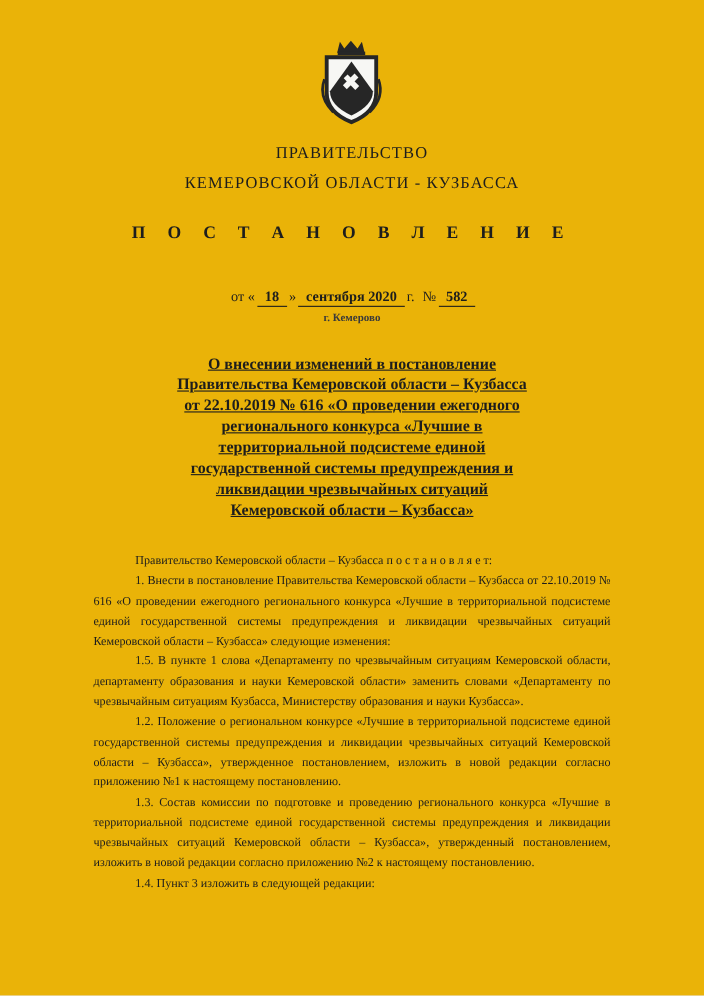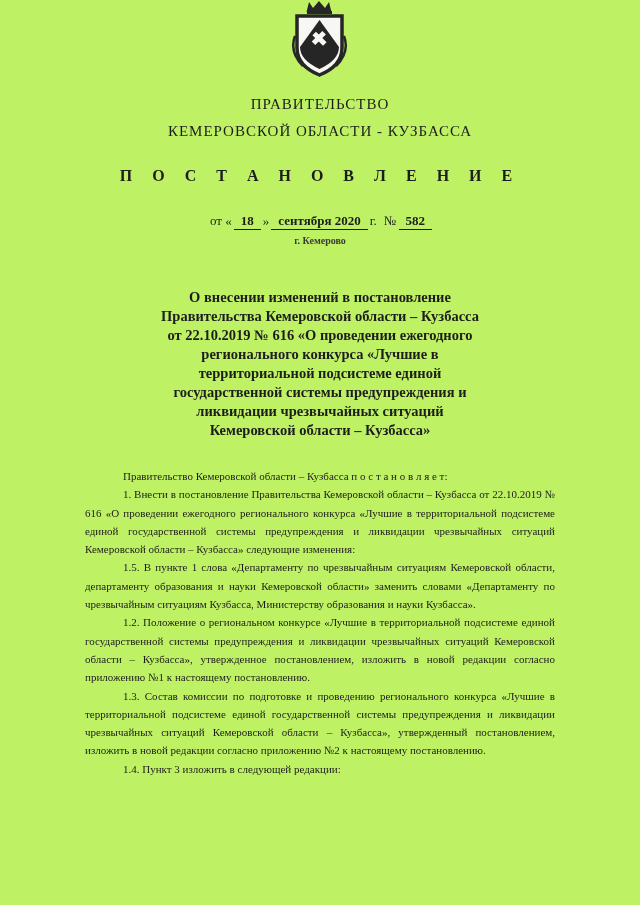--- a/index.html
+++ b/index.html
@@ -5,22 +5,23 @@
   html, body {
     margin: 0;
     padding: 0;
     background: #e8e8e8;
   }
   .page {
     position: relative;
     width: 640px;
     height: 905px;
     margin: 0 auto;
-    background: #bef264;
+    background: #eab308;
     box-sizing: border-box;
+    padding-top: 36px;
     font-family: "Liberation Serif", "DejaVu Serif", serif;
     color: #1d1d1d;
     text-align: center;
     overflow: hidden;
   }
   .emblem {
     height: 84px;
     display: flex;
     justify-content: center;
     align-items: flex-start;
@@ -35,46 +36,47 @@
     margin-top: 10px;
     text-align: center;
   }
   .doc-type {
     margin-top: 27px;
     font-size: 16px;
     font-weight: bold;
     letter-spacing: 8px;
   }
   .date-line {
-    margin-top: 28px;
+    margin-top: 41px;
     font-size: 13px;
     white-space: nowrap;
   }
   .date-line .u {
     display: inline-block;
     border-bottom: 1px solid #1d1d1d;
     padding: 0 7px;
     font-weight: bold;
   }
   .date-line .plain {
     padding: 0 2px;
   }
   .city {
     margin-top: 5px;
     font-size: 10px;
     color: #3a3a3a;
     font-weight: bold;
   }
   .doc-title {
-    margin: 42px auto 0;
+    margin: 27px auto 0;
     width: 470px;
     font-size: 14.5px;
     font-weight: bold;
     line-height: 19px;
     white-space: pre-line;
+    text-decoration: underline;
   }
   .body-text {
     margin-top: 27px;
     padding: 0 85px;
     text-align: justify;
     font-size: 11px;
     line-height: 18.3px;
   }
   .body-text p {
     margin: 0;

